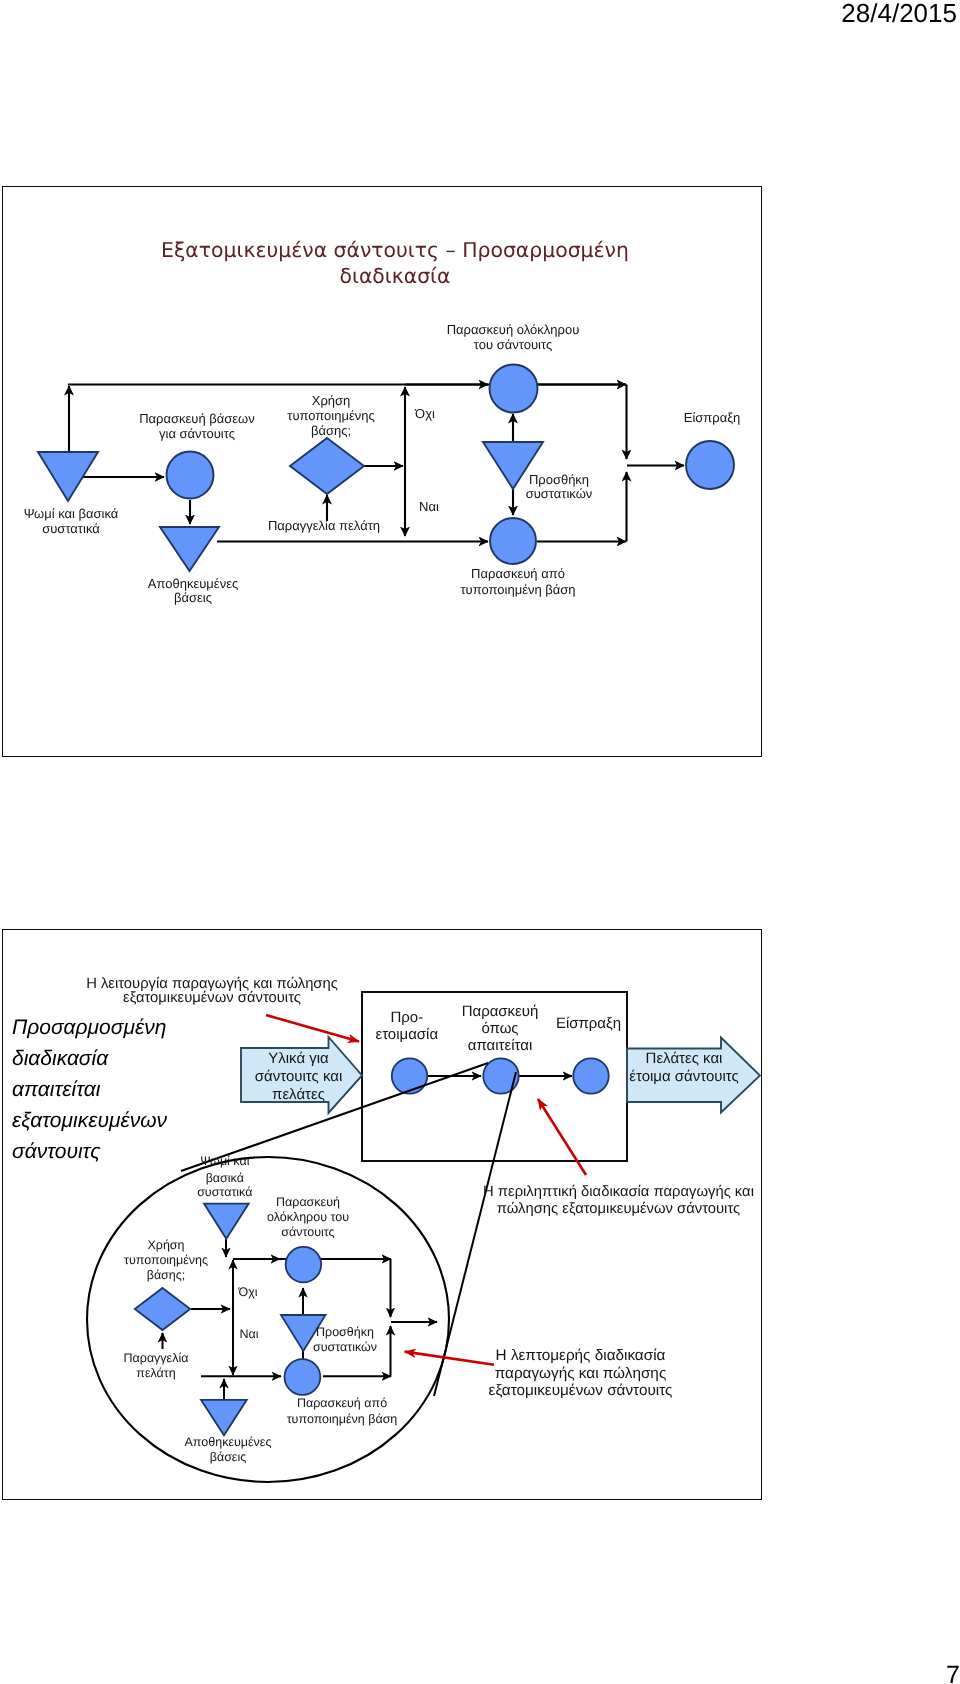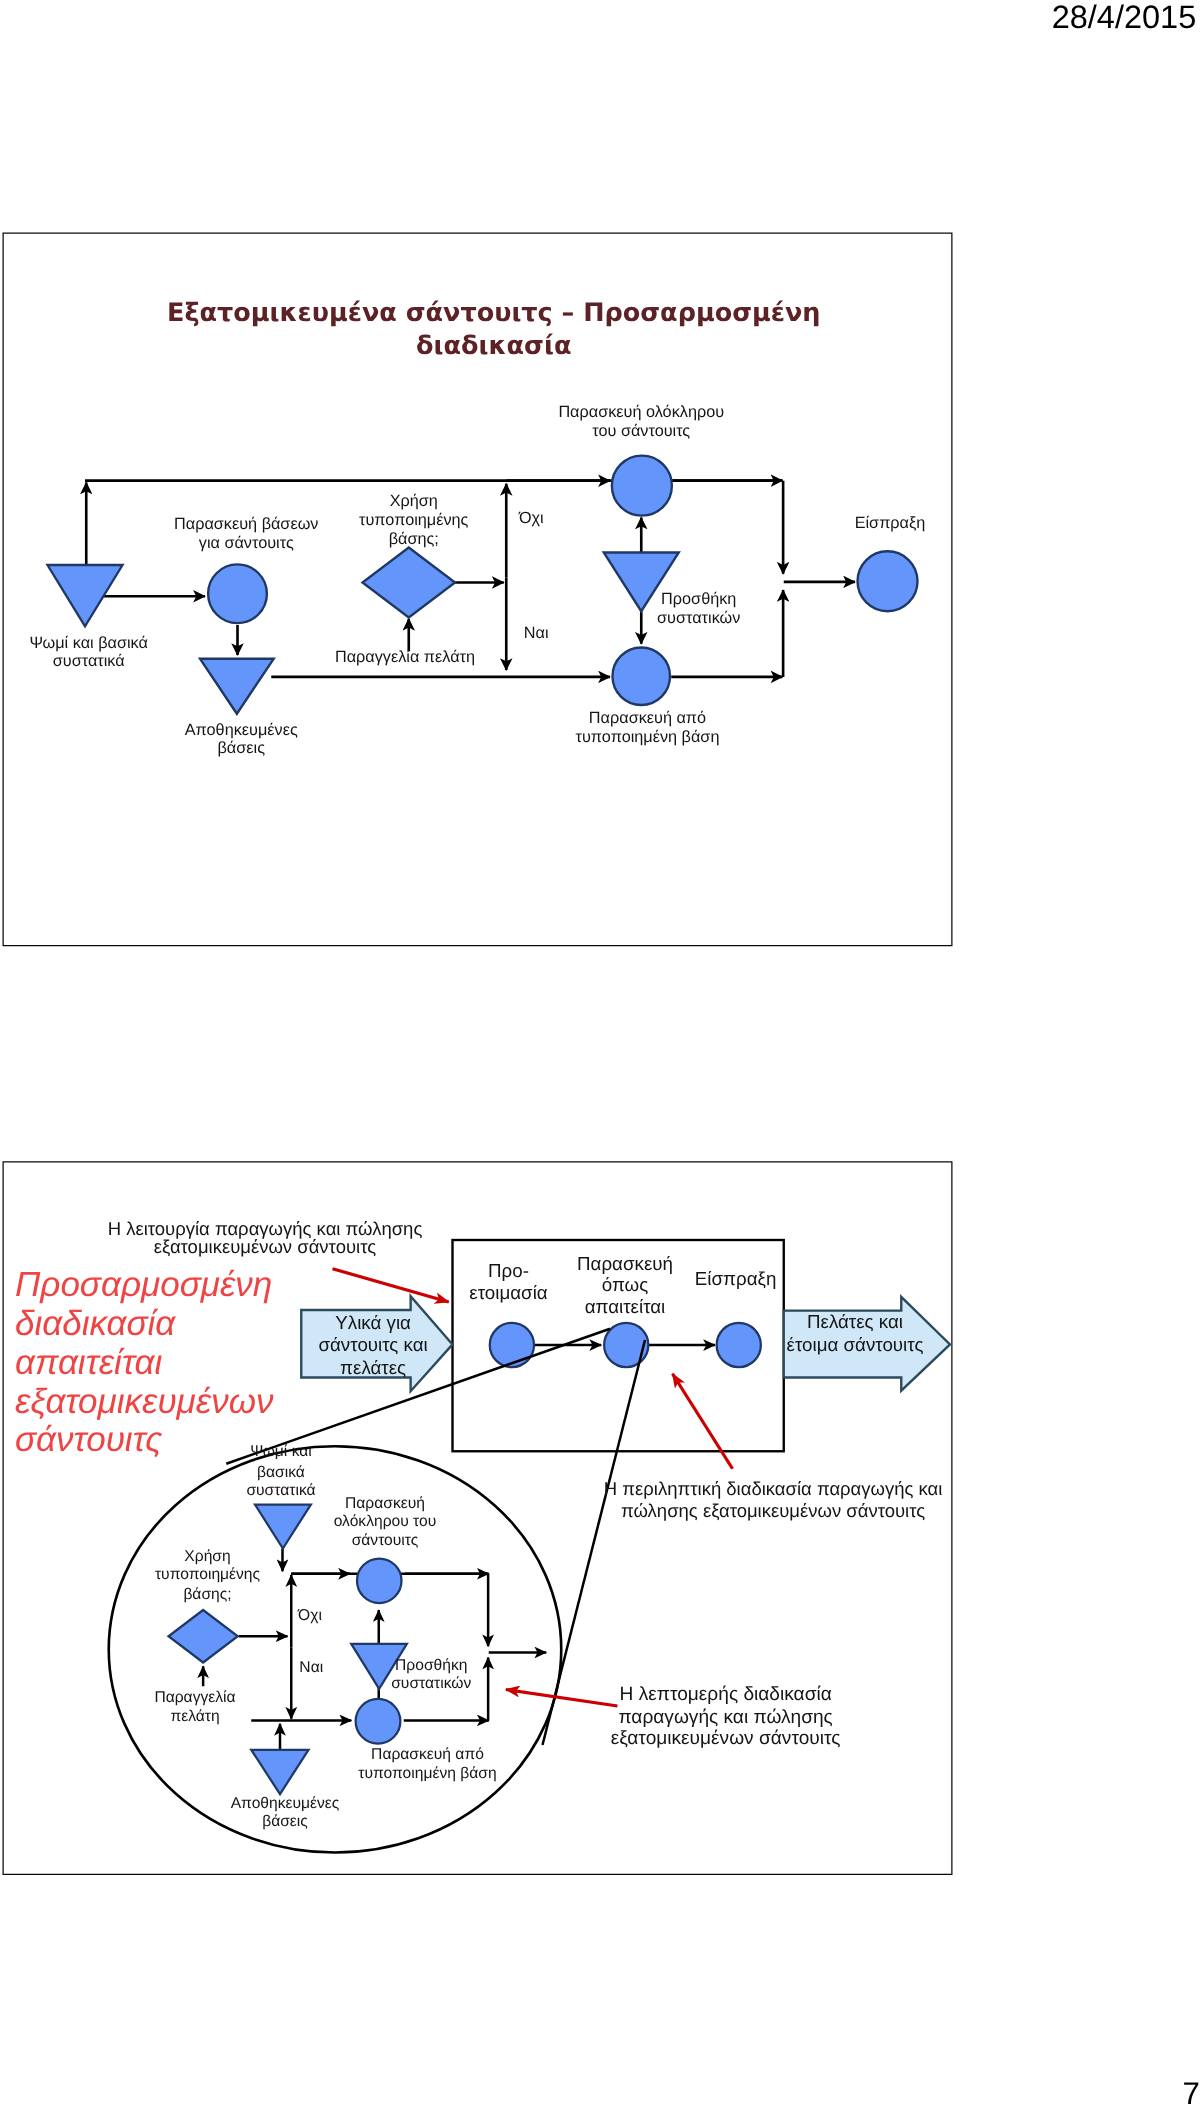--- a/index.html
+++ b/index.html
@@ -6,25 +6,25 @@
   html,body{margin:0;padding:0;background:#fff;-webkit-font-smoothing:antialiased;text-rendering:geometricPrecision;}
   *{-webkit-font-smoothing:antialiased;}
   body{width:960px;height:1684px;position:relative;font-family:"Liberation Sans",sans-serif;overflow:hidden;}
   .page{position:absolute;left:0;top:0;width:960px;height:1684px;}
   .date-stamp{position:absolute;right:3px;top:-2px;font-size:26px;color:#000;font-family:"Liberation Sans",sans-serif;letter-spacing:0px;}
   .page-num{position:absolute;right:0px;bottom:-4px;font-size:25px;color:#000;line-height:1;}
   .slide{position:absolute;border:1.6px solid #0a0a0a;background:#fff;box-sizing:border-box;}
   #slide1{left:2px;top:186px;width:760px;height:571px;}
   #slide2{left:2px;top:929px;width:760px;height:571px;}
   svg{display:block;}
-  .s1title{position:absolute;left:13px;top:50px;width:758px;text-align:center;color:#5d2226;font-family:"DejaVu Sans",sans-serif;font-weight:bold;font-size:20.4px;line-height:1.29;letter-spacing:0px;}
+  .s1title{position:absolute;left:13px;top:50px;width:758px;text-align:center;color:#5d2226;font-family:"DejaVu Sans",sans-serif;font-weight:normal;font-size:20.4px;line-height:1.29;letter-spacing:0px;}
   #s1svg{position:absolute;left:0;top:0px;}
   #s2svg{position:absolute;left:0;top:0px;}
-  .s2head{position:absolute;left:9px;top:82px;color:#ef4444;
-    font-family:"Liberation Sans",sans-serif;font-style:italic;font-weight:normal;font-size:28px;line-height:31px;white-space:nowrap;}
+  .s2head{position:absolute;left:9px;top:82px;color:#000000;
+    font-family:"Liberation Sans",sans-serif;font-style:italic;font-weight:normal;font-size:21px;line-height:31px;white-space:nowrap;}
 </style>
 </head>
 <body>
 
 <div class="page">
   <div class="date-stamp">28/4/2015</div>
   <div class="slide" id="slide1">
     <div class="s1title">
       <div>Εξατομικευμένα σάντουιτς – Προσαρμοσμένη</div>
       <div>διαδικασία</div>

